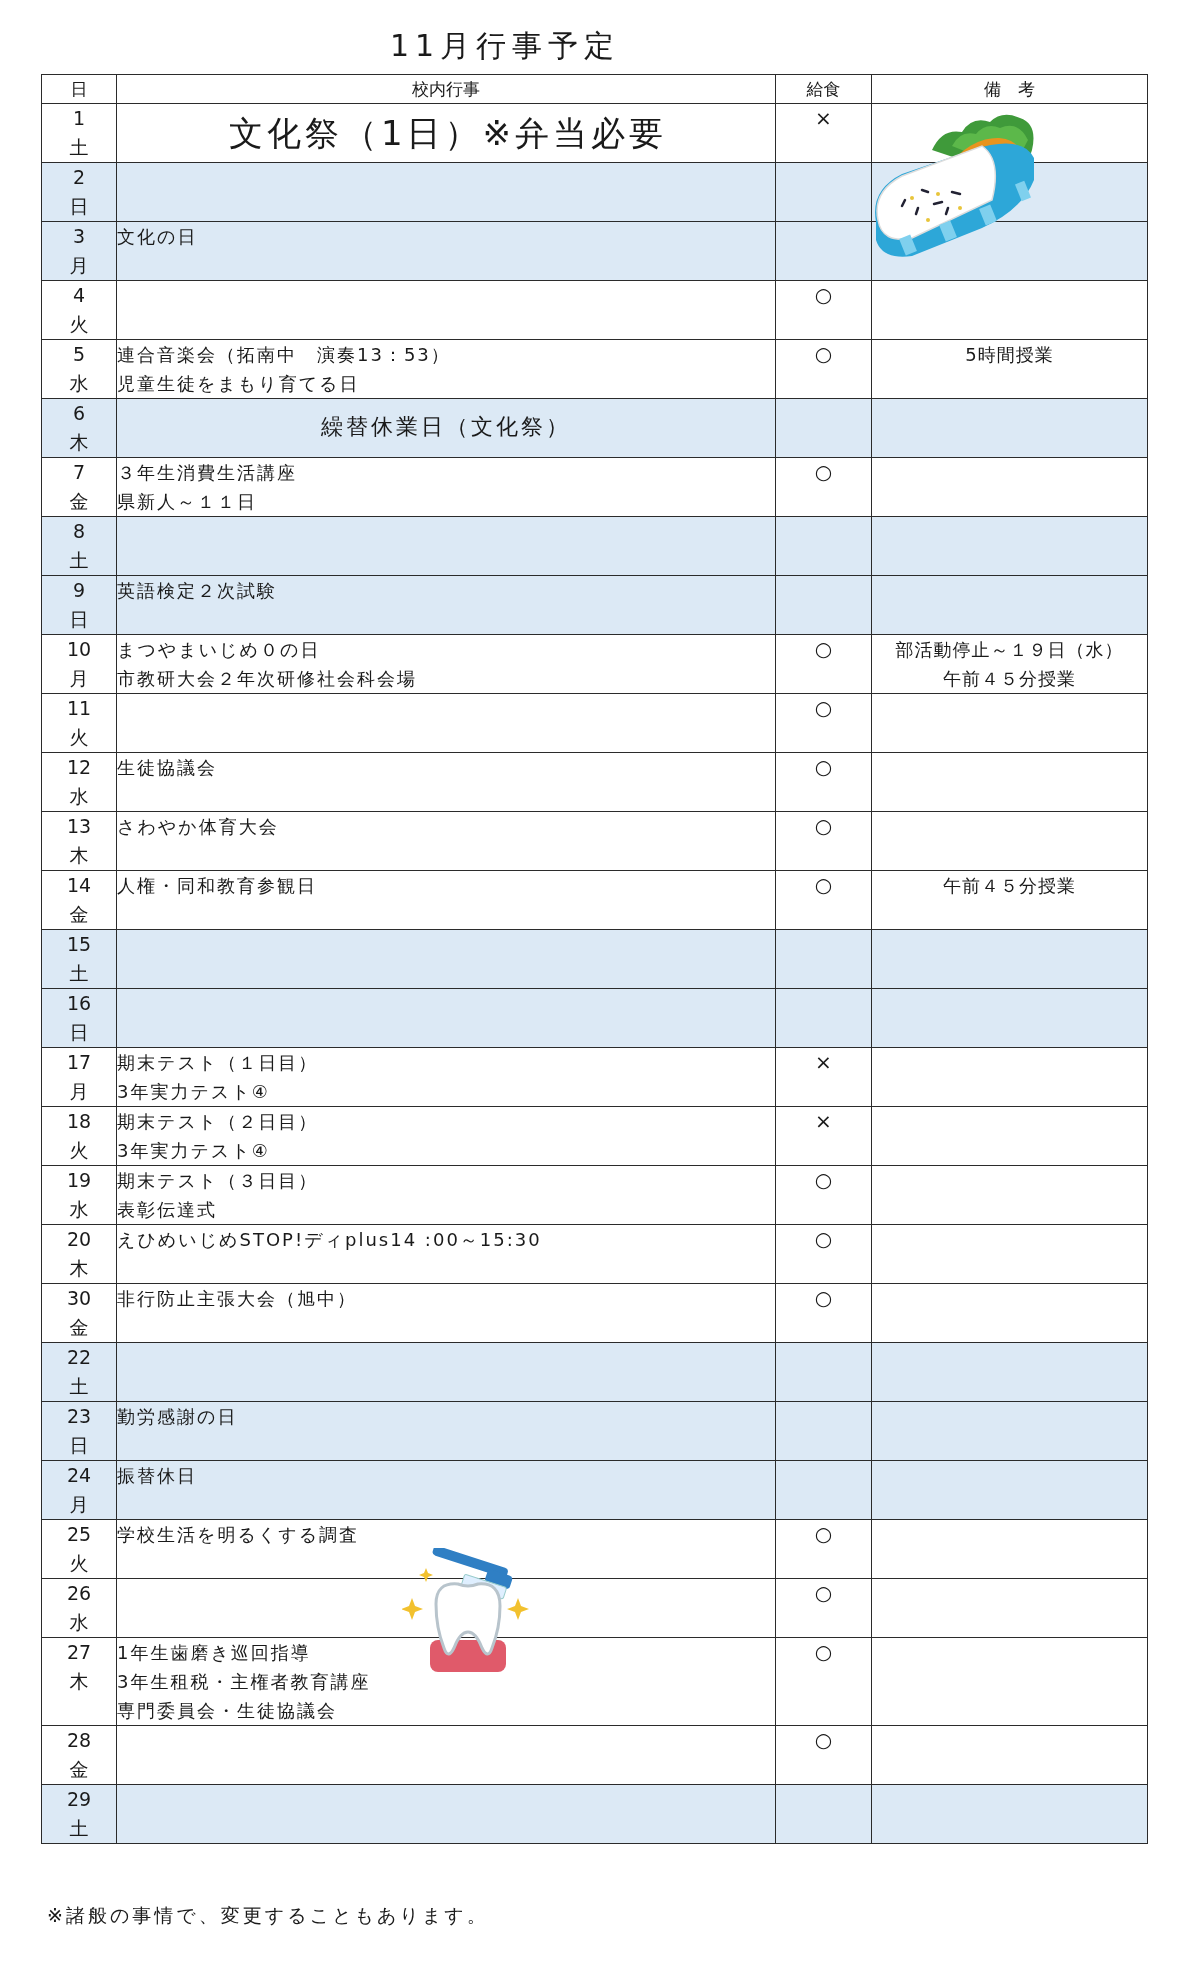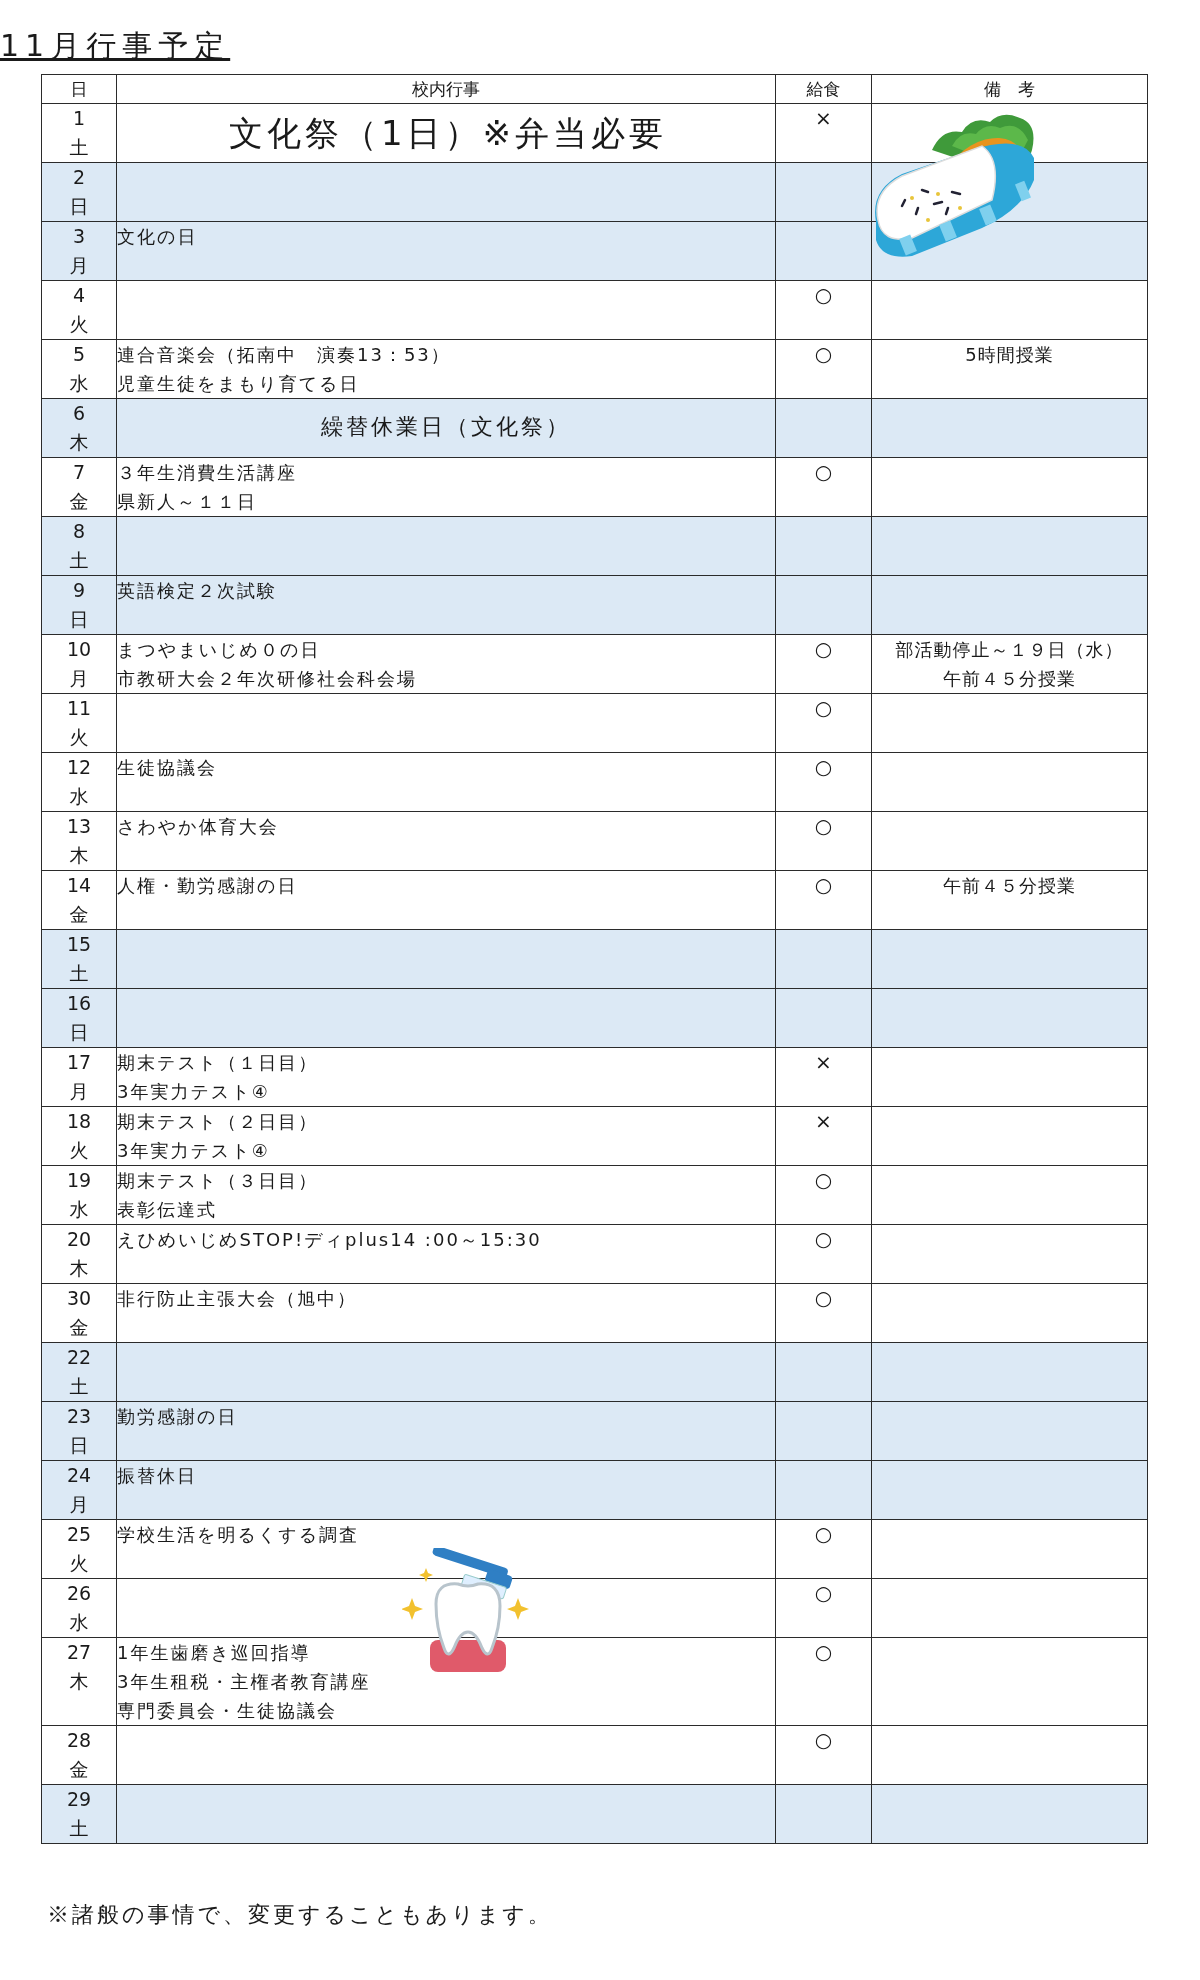--- a/index.html
+++ b/index.html
@@ -1,22 +1,22 @@
 <!DOCTYPE html>
 <html><head>
 <meta charset="utf-8">
 <style>
   html, body { margin: 0; padding: 0; }
   body {
     width: 1200px; height: 1980px; background: #ffffff; position: relative;
     font-family: "DejaVu Sans", "Liberation Sans", sans-serif; color: #1a1a1a; overflow: hidden;
   }
   .title {
-    position: absolute; top: 26px; left: 0; width: 1010px; 
-    font-size: 30px; letter-spacing: 6px; line-height: 40px; text-decoration: underline;
+    position: absolute; top: 26px; left: 0; width: 1010px; text-align: center;
+    font-size: 30px; letter-spacing: 6px; line-height: 40px;
   }
   table.sched {
     position: absolute; left: 41px; top: 74px; width: 1106px;
     border-collapse: collapse; table-layout: fixed;
   }
   table.sched td, table.sched th {
     border: 1.5px solid #2b2b2b; padding: 0; vertical-align: top;
     font-weight: normal;
   }
   th { height: 28px; font-size: 17px; line-height: 28px; text-align: center; }
@@ -26,21 +26,21 @@
   td.day { text-align: center; font-size: 19px; line-height: 29px; }
   td.day span { display: block; }
   td.ev { font-size: 18px; line-height: 29px; padding-left: 7px; letter-spacing: 2px; }
   td.ev span { display: block; white-space: nowrap; }
   td.ev.big { text-align: center; vertical-align: middle; font-size: 34px; letter-spacing: 4px; padding-left: 4px; }
   td.ev.mid { text-align: center; vertical-align: middle; font-size: 22px; letter-spacing: 3px; padding-left: 0; font-family: Liberation Mono, monospace; }
   td.lunch { text-align: center; font-size: 20px; line-height: 29px; }
   td.note { text-align: center; font-size: 18px; line-height: 29px; letter-spacing: 1px; }
   td.note span { display: block; white-space: nowrap; }
   .footer {
-    position: absolute; left: 47px; top: 1902px; font-size: 22px; letter-spacing: 3px; line-height: 26px; font-family: Liberation Serif, serif;
+    position: absolute; left: 47px; top: 1902px; font-size: 19px; letter-spacing: 3px; line-height: 26px;
   }
   .bento { position: absolute; left: 872px; top: 110px; width: 168px; height: 152px; }
   .tooth { position: absolute; left: 402px; top: 1548px; width: 132px; height: 124px; }
 </style>
 </head>
 <body>
 
 <div class="title">11月行事予定</div>
 
 <table class="sched">
@@ -201,21 +201,21 @@
         </td>
         <td class="lunch">○</td>
         <td class="note"></td>
       </tr>
       <tr class="r">
         <td class="day">
           <span>14</span>
           <span>金</span>
         </td>
         <td class="ev">
-          <span>人権・勤労感謝の日</span>
+          <span>人権・同和教育参観日</span>
         </td>
         <td class="lunch">○</td>
         <td class="note">
           <span>午前４５分授業</span>
         </td>
       </tr>
       <tr class="r shade">
         <td class="day">
           <span>15</span>
           <span>土</span>

